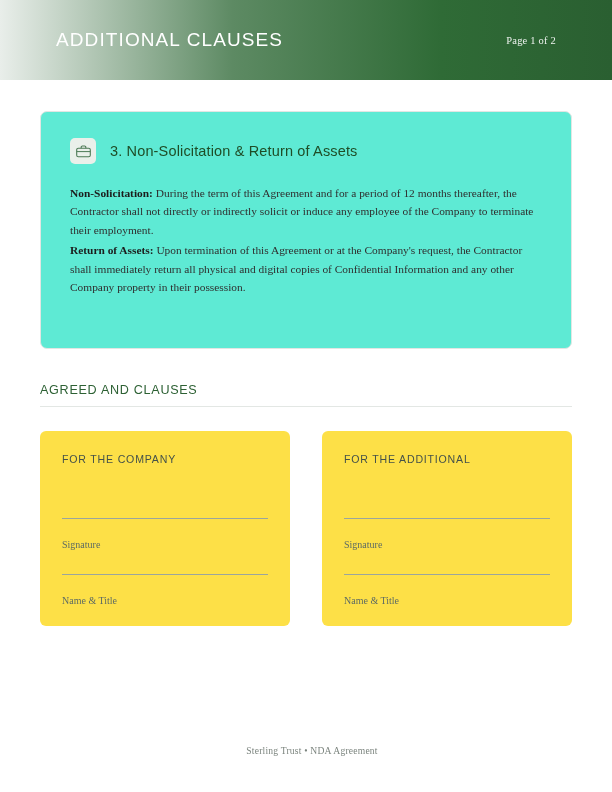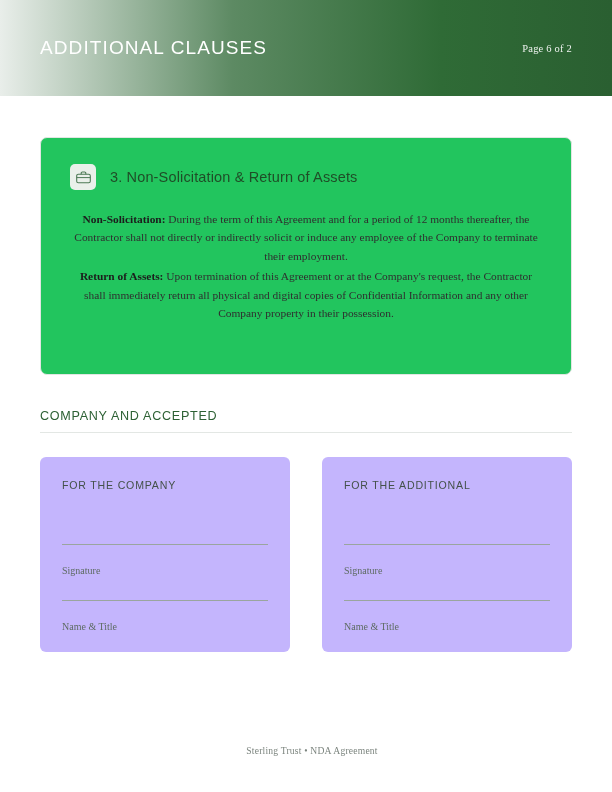--- a/index.html
+++ b/index.html
@@ -12,26 +12,26 @@
     background: #ffffff;
     font-family: "Liberation Serif", serif;
     color: #2b2b2b;
     overflow: hidden;
     position: relative;
   }
 
   
   .header {
     position: relative;
-    height: 96px;
+    height: 80px;
     background: linear-gradient(90deg, #e9eeea 0%, #5d8a63 38%, #2f6b36 72%, #2a5f31 100%);
     display: flex;
     align-items: center;
     justify-content: space-between;
-    padding: 0 40px;
+    padding: 0 56px;
     box-sizing: border-box;
   }
   .header-title {
     font-family: "Liberation Sans", sans-serif;
     font-size: 19px;
     letter-spacing: 1.1px;
     color: #ffffff;
     font-weight: 400;
   }
   .header-page {
@@ -43,24 +43,24 @@
 
   
   .page-body {
     position: relative;
     padding: 0 40px;
     box-sizing: border-box;
   }
 
   
   .clause-card {
-    margin-top: 41px;
+    margin-top: 31px;
     border: 1px solid #e2e6e3;
     border-radius: 7px;
-    background: #22c55e;
+    background: #5eead4;
     min-height: 238px;
     box-sizing: border-box;
     padding: 26px 29px 28px 29px;
   }
   .clause-head {
     display: flex;
     align-items: center;
     gap: 14px;
     margin-bottom: 20px;
   }
@@ -79,21 +79,21 @@
     font-family: "Liberation Sans", sans-serif;
     font-size: 14.5px;
     color: #1f4d27;
     font-weight: 400;
     letter-spacing: 0.15px;
   }
   .clause-body {
     font-size: 11.4px;
     line-height: 1.62;
     color: #2f2f2f;
-    text-align: center;
+    text-align: left;
   }
   .clause-body .lead {
     font-weight: bold;
     color: #1c1c1c;
   }
   .clause-para { margin: 0 0 2px 0; }
 
   
   .section-heading {
     margin-top: 34px;
@@ -106,21 +106,21 @@
   }
 
   
   .sign-row {
     margin-top: 24px;
     display: flex;
     gap: 32px;
   }
   .sign-card {
     flex: 1 1 0;
-    background: #c4b5fd;
+    background: #fde047;
     border-radius: 6px;
     padding: 22px 22px 20px 22px;
     box-sizing: border-box;
     min-height: 177px;
   }
   .sign-card-title {
     font-family: "Liberation Sans", sans-serif;
     font-size: 10.6px;
     letter-spacing: 0.8px;
     color: #44514a;
@@ -147,21 +147,21 @@
     font-size: 9.6px;
     color: #7c857f;
     letter-spacing: 0.2px;
   }
 </style>
 </head>
 <body>
 
 <div class="header">
   <div class="header-title">ADDITIONAL CLAUSES</div>
-  <div class="header-page">Page 6 of 2</div>
+  <div class="header-page">Page 1 of 2</div>
 </div>
 
 <div class="page-body">
 
   <div class="clause-card">
     <div class="clause-head">
       <span class="clause-icon">
         <svg width="15" height="13" viewBox="0 0 15 13" aria-hidden="true">
           <rect x="0.7" y="3.2" width="13.6" height="8.6" rx="1.6" fill="none" stroke="#4d7a55" stroke-width="1.1"></rect>
           <path d="M5.2 3.2V2.1a1.1 1.1 0 0 1 1.1-1.1h2.4a1.1 1.1 0 0 1 1.1 1.1v1.1" fill="none" stroke="#4d7a55" stroke-width="1.1"></path>
@@ -169,21 +169,21 @@
         </svg>
       </span>
       <span class="clause-title">3. Non-Solicitation &amp; Return of Assets</span>
     </div>
     <div class="clause-body">
       <p class="clause-para"><span class="lead">Non-Solicitation:</span><span> During the term of this Agreement and for a period of 12 months thereafter, the Contractor shall not directly or indirectly solicit or induce any employee of the Company to terminate their employment.</span></p>
       <p class="clause-para"><span class="lead">Return of Assets:</span><span> Upon termination of this Agreement or at the Company's request, the Contractor shall immediately return all physical and digital copies of Confidential Information and any other Company property in their possession.</span></p>
     </div>
   </div>
 
-  <div class="section-heading">COMPANY AND ACCEPTED</div>
+  <div class="section-heading">AGREED AND CLAUSES</div>
 
   <div class="sign-row">
 
     <div class="sign-card">
       <div class="sign-card-title">FOR THE COMPANY</div>
       <div class="sig-line"></div>
       <div class="sig-label">Signature</div>
       <div class="sig-line second"></div>
       <div class="sig-label">Name &amp; Title</div>
     </div>

